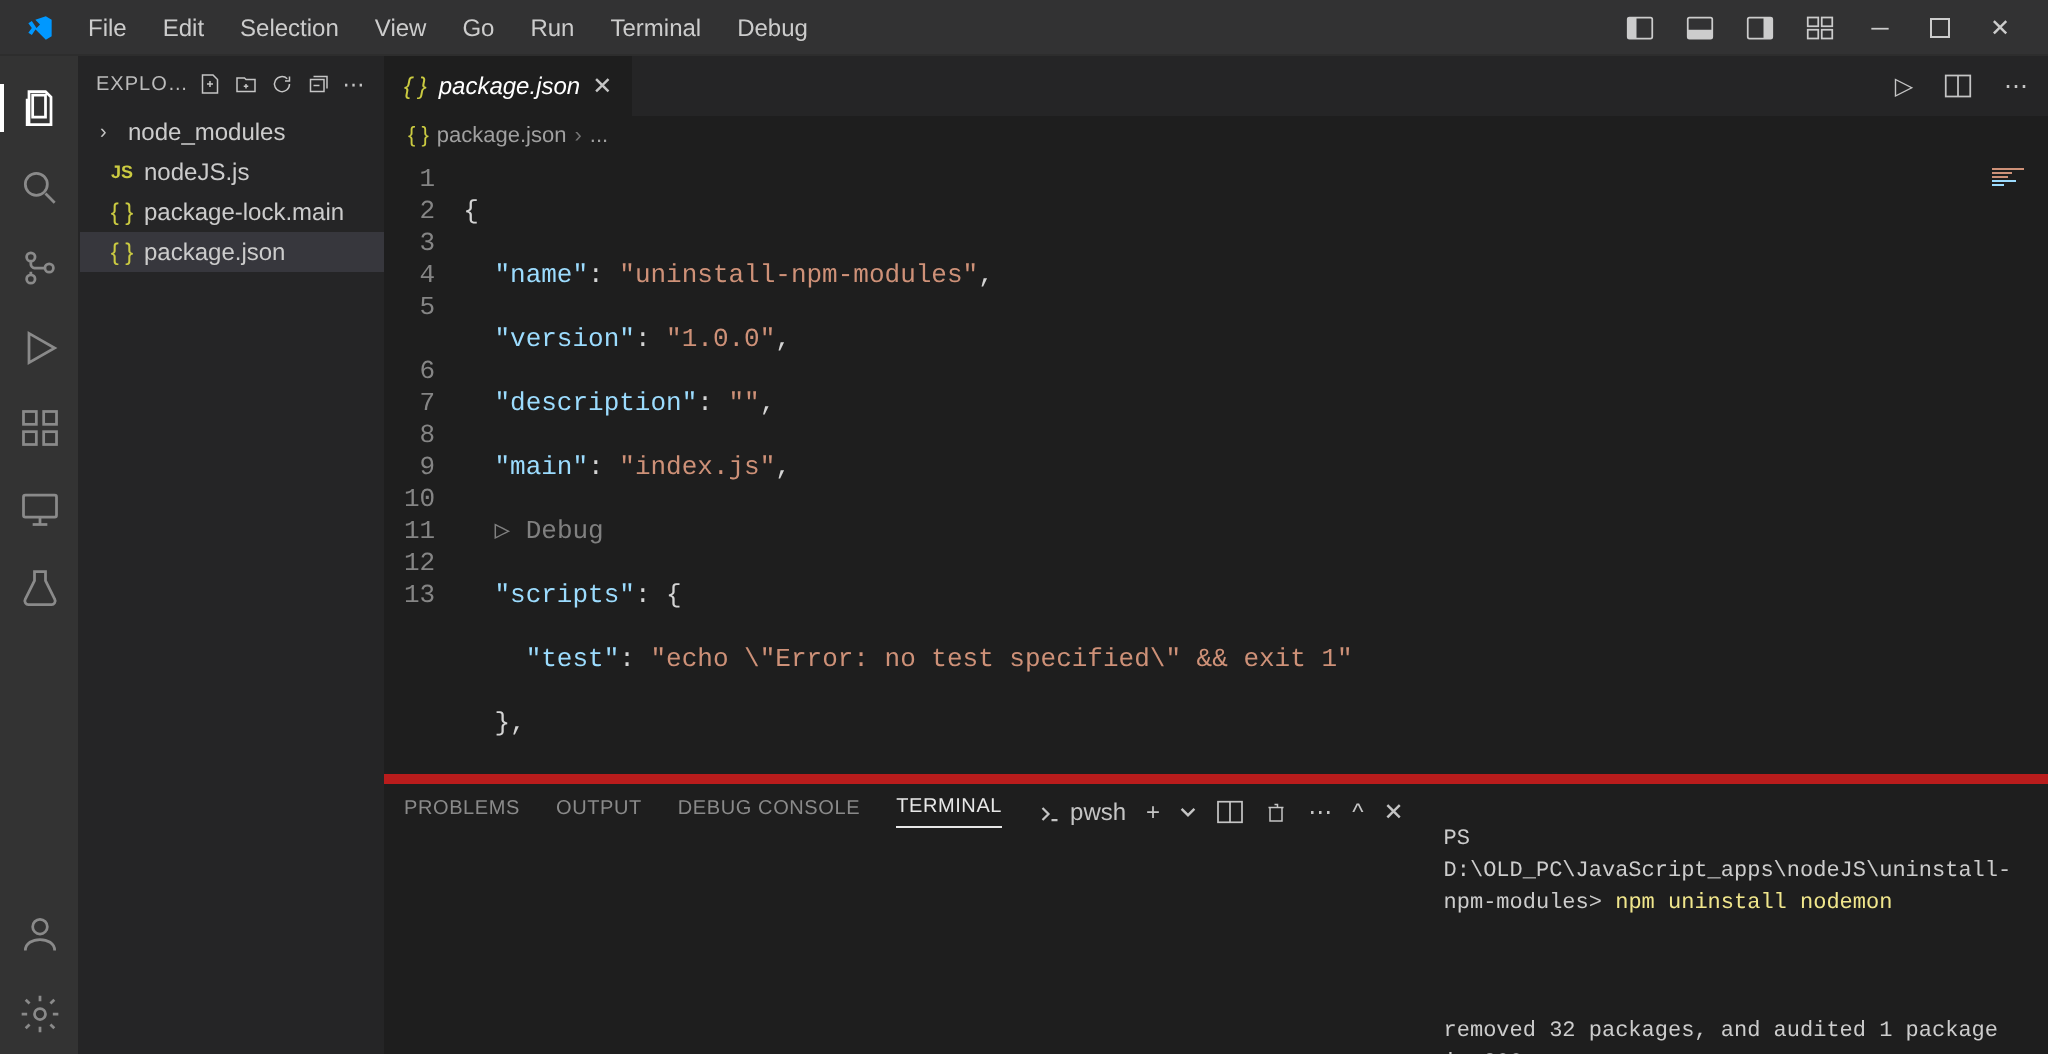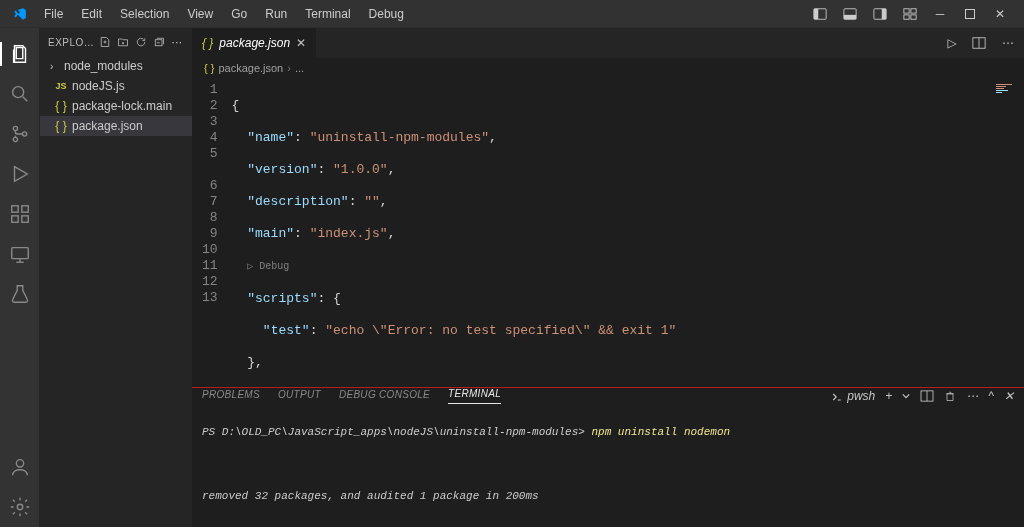--- a/index.html
+++ b/index.html
@@ -189,42 +189,41 @@
   padding-top: 4px;
   white-space: pre;
 }
 .tok-brace { color: #d4d4d4; }
 .tok-key { color: #9cdcfe; }
 .tok-str { color: #ce9178; }
 .tok-punct { color: #d4d4d4; }
 
 .debug-lens {
   color: #808080;
-  font-size: 10px;
+  font-size: 13px;
 }
 
 .minimap {
   position: absolute;
   right: 8px;
   top: 6px;
   width: 20px;
   height: 12px;
 }
 .minimap .mm-line {
   height: 1px;
   margin-bottom: 1px;
 }
 
 .panel {
   height: 140px;
   background: #1e1e1e;
-  border-top: 1px solid #b91c1c;
-  display: flex;
-  flex-direction: column;
-  font-style: italic;
+  border-top: 5px solid #b91c1c;
+  display: flex;
+  flex-direction: row;
 }
 .panel-tabs {
   height: 28px;
   display: flex;
   align-items: center;
   padding: 0 10px;
   gap: 18px;
   font-size: 10px;
   color: #8a8a8a;
 }

